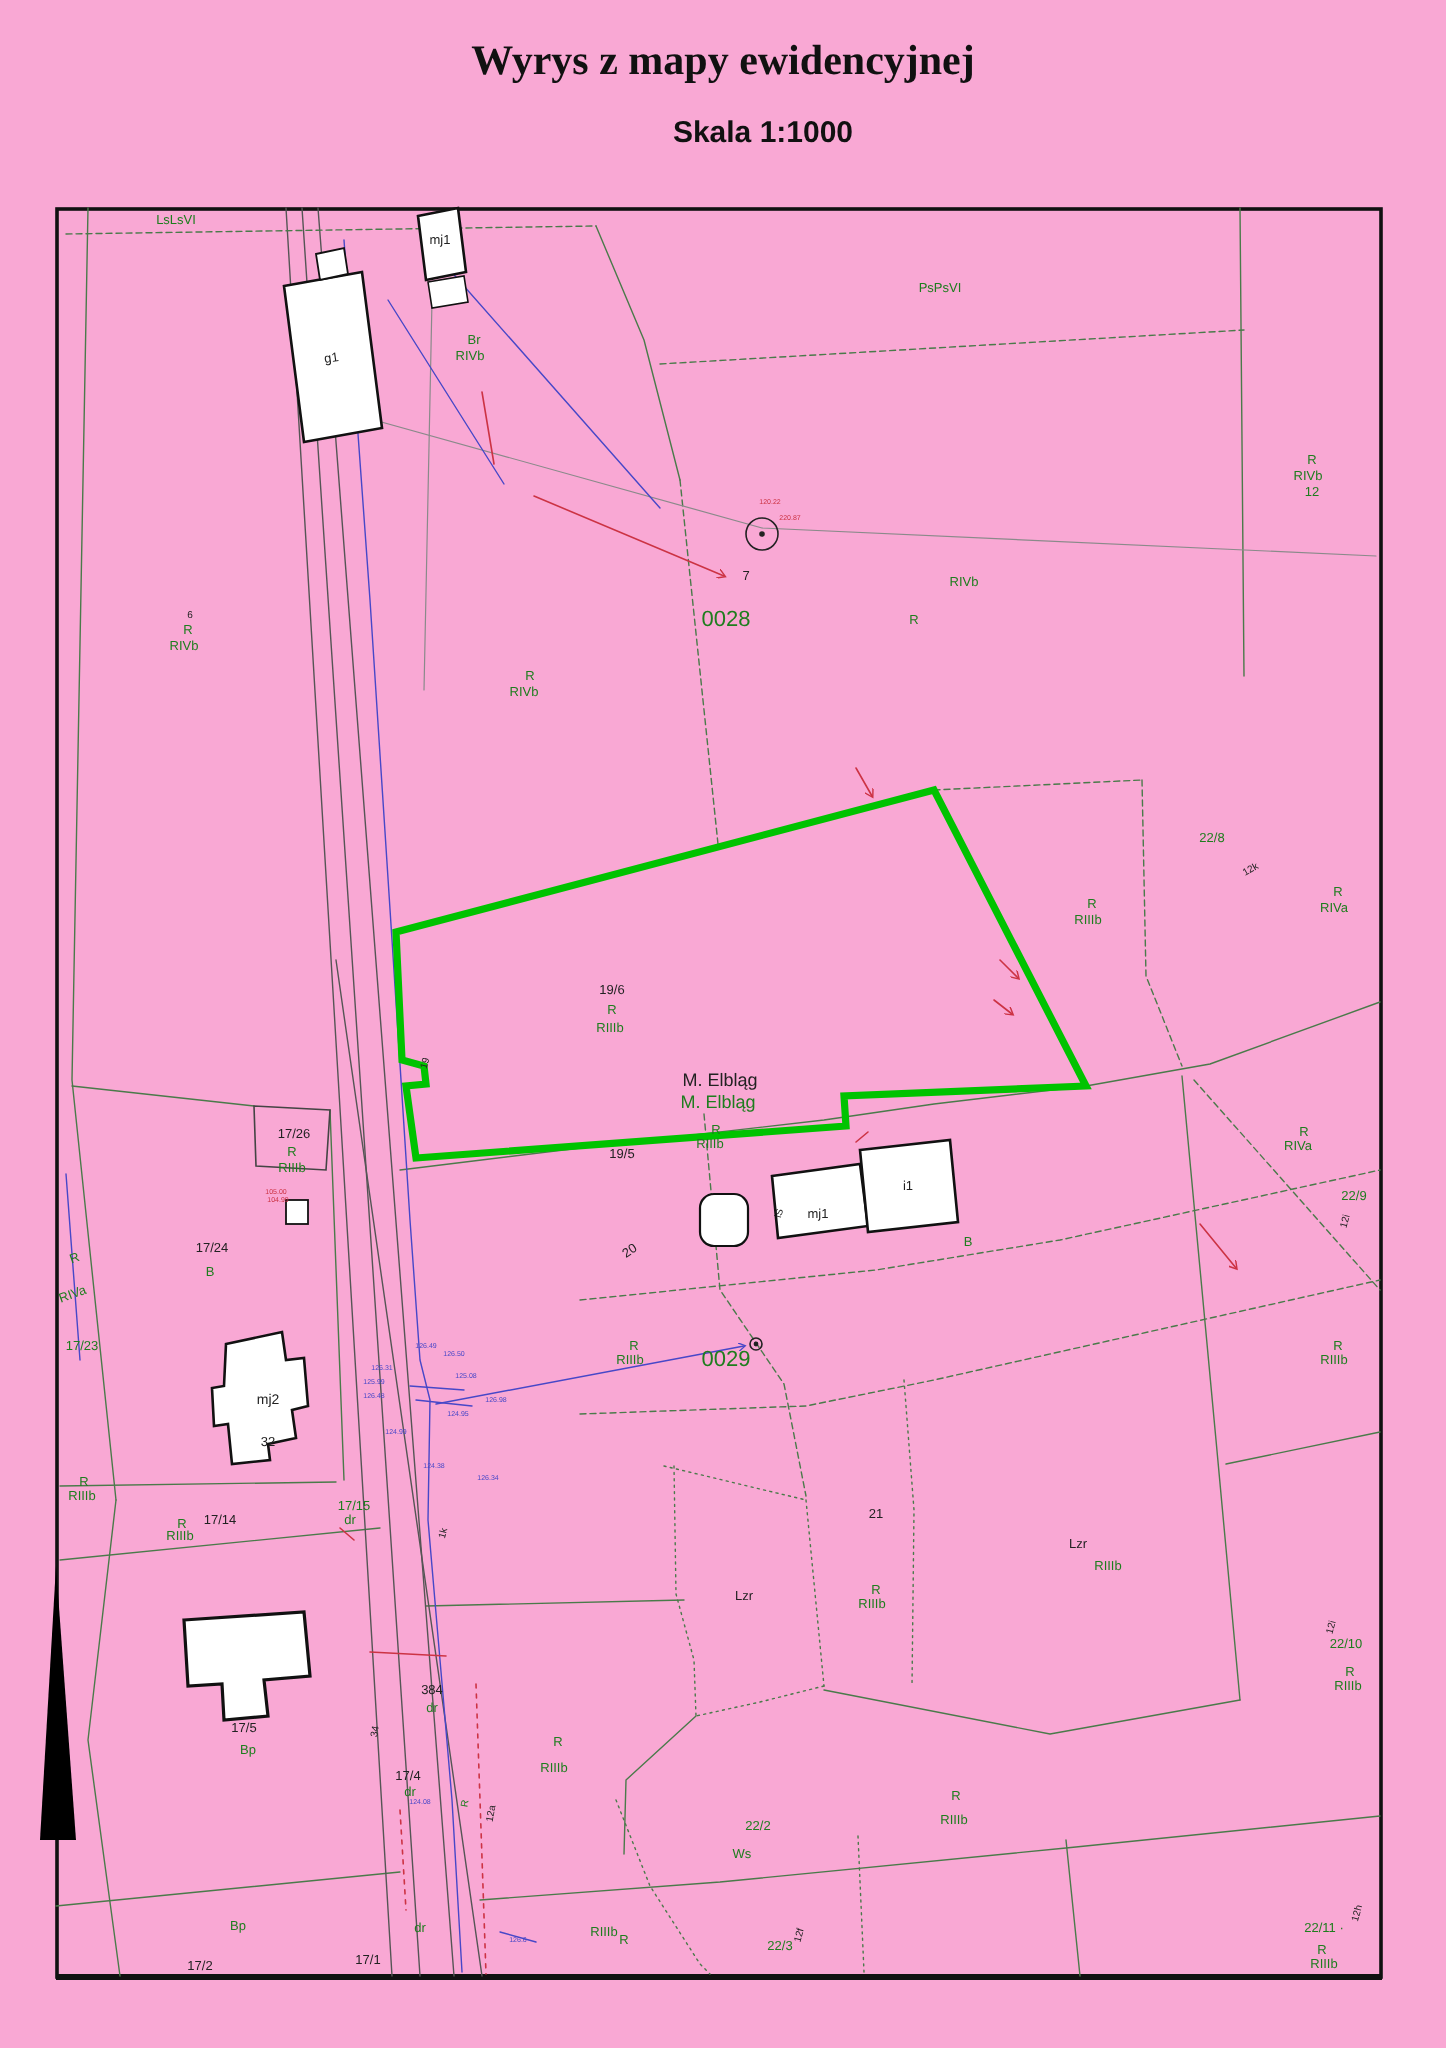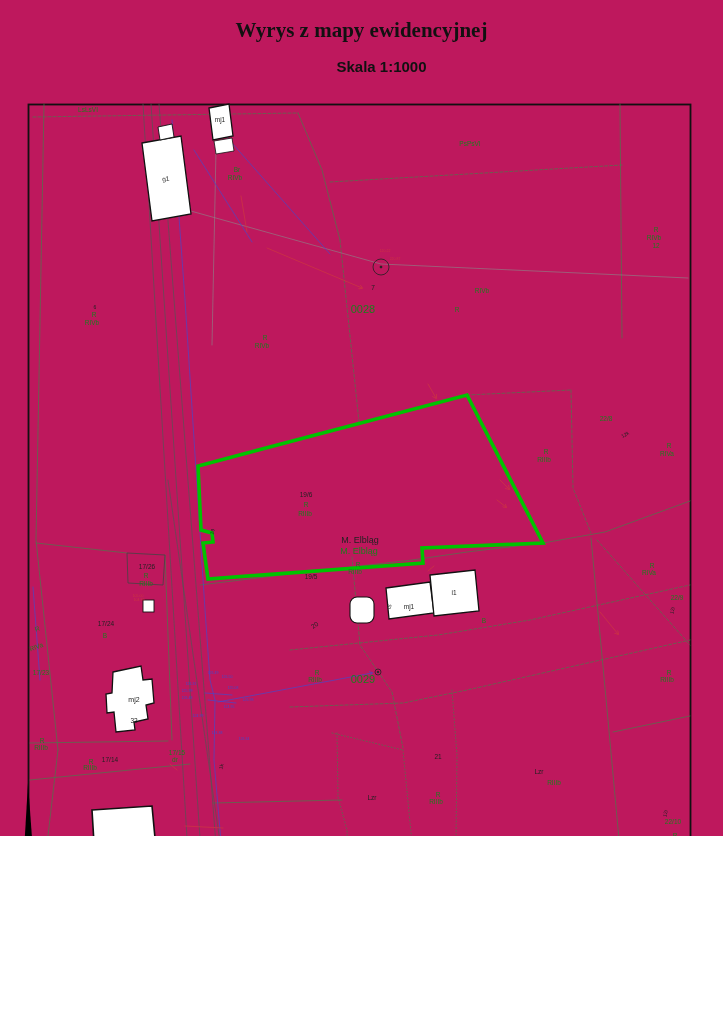--- a/index.html
+++ b/index.html
@@ -1,16 +1,16 @@
 <!DOCTYPE html>
 <html><head>
 <meta charset="utf-8">
 <style>
   html,body{margin:0;padding:0;background:#fff;}
-  #page{position:relative;width:723px;height:836px;background:#be185d;overflow:hidden;
+  #page{position:relative;width:723px;height:1024px;background:#f9a8d4;overflow:hidden;
         font-family:"Liberation Sans",sans-serif;}
   #title{position:absolute;top:18px;left:0;width:723px;text-align:center;
          font-family:"Liberation Serif",serif;font-weight:bold;font-size:21px;color:#111;}
   #subtitle{position:absolute;top:58px;left:0;width:723px;text-align:center;
          font-family:Liberation Sans, sans-serif;font-weight:bold;font-size:15px;color:#111;margin-left:20px;}
   svg text{font-family:"Liberation Sans",sans-serif;}
   .ln{fill:none;stroke-linecap:round;stroke-linejoin:round;}
 </style>
 </head>
 <body>

